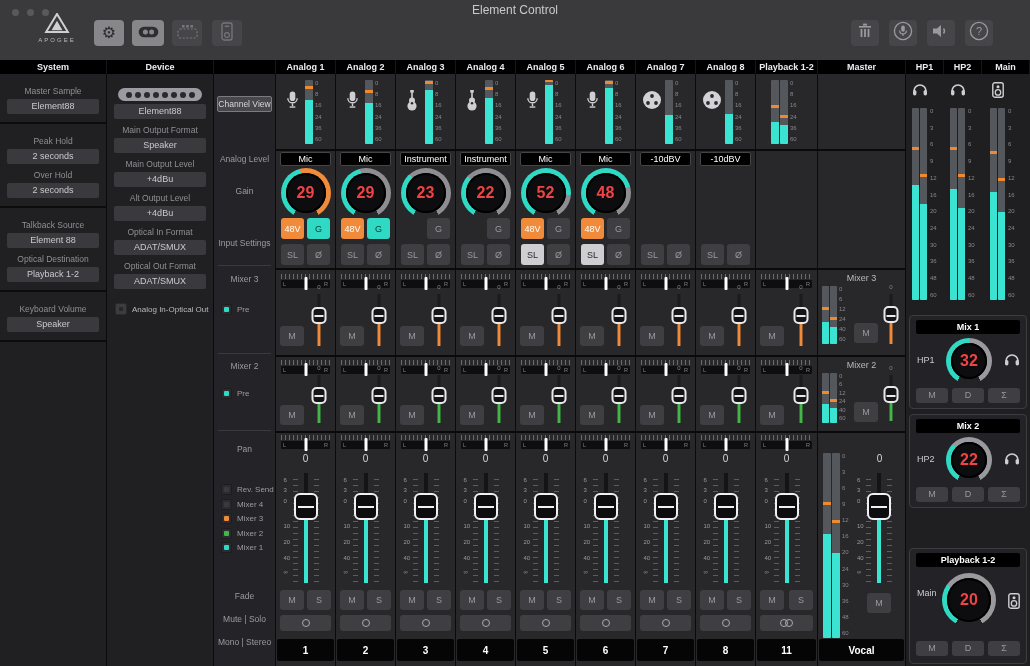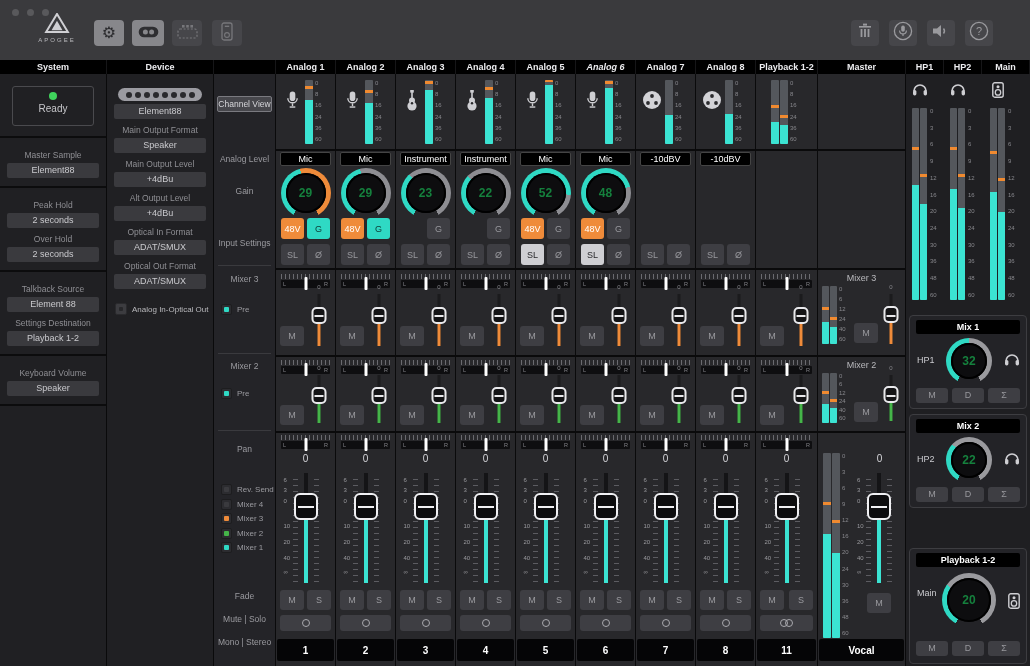--- a/index.html
+++ b/index.html
@@ -52,21 +52,21 @@
   .mx3{top:196px;height:85px;}
   .mx2{top:283px;height:74px;}
   .main-sec{top:359px;height:233px;}
   .ch-icon{position:absolute;left:5px;top:16px;width:22px;text-align:center;}
   .vmeter{position:absolute;background:#54575c;overflow:hidden;border-radius:1px;}
   .vfill{position:absolute;left:0;right:0;bottom:0;}
   .vpeak{position:absolute;left:0;right:0;height:3px;}
   .mticks{position:absolute;display:flex;flex-direction:column;justify-content:space-between;color:#87878c;font-size:6px;line-height:6px;}
   .io-pill{position:absolute;left:4px;right:4px;top:1px;height:14px;background:#000;border:1px solid #444;border-radius:2px;color:#fff;font-size:9px;text-align:center;line-height:12px;}
   .knob{position:absolute;border-radius:50%;}
-  .knob-face{position:absolute;inset:5px;border-radius:50%;background:#0d0d0f;display:flex;align-items:center;justify-content:center;color:#15803d;font-weight:bold;font-size:12px;box-shadow:inset 0 0 0 2px #000;}
+  .knob-face{position:absolute;inset:5px;border-radius:50%;background:#0d0d0f;display:flex;align-items:center;justify-content:center;color:#ef4444;font-weight:bold;font-size:16px;box-shadow:inset 0 0 0 2px #000;}
   .sbtn{position:absolute;width:23px;height:21px;border-radius:3px;background:#3e3e43;color:#98989d;font-size:9px;display:flex;align-items:center;justify-content:center;}
   .sbtn.on-orange{background:#ef8b3a;color:#fff;}
   .sbtn.on-teal{background:#2fd9c4;color:#0b3b35;}
   .sbtn.on-light{background:#cfcfd3;color:#2a2a2d;}
   .pan{position:absolute;height:16px;}
   .pan-ticks{height:5px;background:repeating-linear-gradient(90deg,#6a6a6f 0 1px,transparent 1px 4px);}
   .pan-bar{height:8px;background:#0e0e10;border-radius:1px;position:relative;margin-top:1px;}
   .pan-l,.pan-r{position:absolute;top:1px;font-size:5.5px;color:#808085;}
   .pan-l{left:2px;} .pan-r{right:2px;}
   .pan-h{position:absolute;left:50%;top:-3px;width:3px;height:13px;background:#fff;transform:translateX(-50%);border-radius:1px;}
@@ -104,20 +104,21 @@
 </head>
 <body>
 
 <div class="app">
   <div class="toolbar">
     <div class="traffic">
       <div class="tl"></div>
       <div class="tl"></div>
       <div class="tl"></div>
     </div>
+    <div class="win-title">Element Control</div>
     <div class="logo">
       <svg width="26" height="20" viewBox="0 0 26 22">
           <path d="M13 1 L25 21 H1 Z" fill="none" stroke="#cfcfd3" stroke-width="2.2"></path>
           <path d="M13 8.5 L19 19 H7 Z" fill="#cfcfd3"></path>
         </svg>
       <div class="brand">APOGEE</div>
     </div>
     <div id="tb-left">
         <div class="tb-btn" style="left: 94px; width: 30px;">
           <div><span class="gear-glyph">⚙</span></div>
@@ -179,51 +180,45 @@
   </div>
   <div class="header-row" id="header-row">
       <div class="hcell" style="left: 0px; width: 107px;">System</div>
       <div class="hcell" style="left: 107px; width: 107px;">Device</div>
       <div class="hcell" style="left: 214px; width: 62px;"></div>
       <div class="hcell" style="left: 276px; width: 60px;">Analog 1</div>
       <div class="hcell" style="left: 336px; width: 60px;">Analog 2</div>
       <div class="hcell" style="left: 396px; width: 60px;">Analog 3</div>
       <div class="hcell" style="left: 456px; width: 60px;">Analog 4</div>
       <div class="hcell" style="left: 516px; width: 60px;">Analog 5</div>
-      <div class="hcell" style="left: 576px; width: 60px; font-style: italic;">Analog 6</div>
+      <div class="hcell" style="left: 576px; width: 60px;">Analog 6</div>
       <div class="hcell" style="left: 636px; width: 60px;">Analog 7</div>
       <div class="hcell" style="left: 696px; width: 60px;">Analog 8</div>
       <div class="hcell" style="left: 756px; width: 62px;">Playback 1-2</div>
       <div class="hcell" style="left: 818px; width: 88px;">Master</div>
       <div class="hcell" style="left: 906px; width: 38px;">HP1</div>
       <div class="hcell" style="left: 944px; width: 38px;">HP2</div>
       <div class="hcell" style="left: 982px; width: 48px;">Main</div>
     </div>
   <div class="content" id="content">
     <div class="syscol" id="syscol">
         <div class="grp">
-          <div class="ready-box">
-            <div class="ready-dot"></div>
-            <div class="ready-txt">Ready</div>
-          </div>
-        </div>
-        <div class="grp">
           <div class="fld-label">Master Sample</div>
           <div class="fld-value">Element88</div>
         </div>
         <div class="grp">
           <div class="fld-label">Peak Hold</div>
           <div class="fld-value">2 seconds</div>
           <div class="fld-label">Over Hold</div>
           <div class="fld-value">2 seconds</div>
         </div>
         <div class="grp">
           <div class="fld-label">Talkback Source</div>
           <div class="fld-value">Element 88</div>
-          <div class="fld-label">Settings Destination</div>
+          <div class="fld-label">Optical Destination</div>
           <div class="fld-value">Playback 1-2</div>
         </div>
         <div class="grp">
           <div class="fld-label">Keyboard Volume</div>
           <div class="fld-value">Speaker</div>
         </div>
       </div>
     <div class="devcol" id="devcol">
         <div class="led-pill">
           <div class="led"></div>

